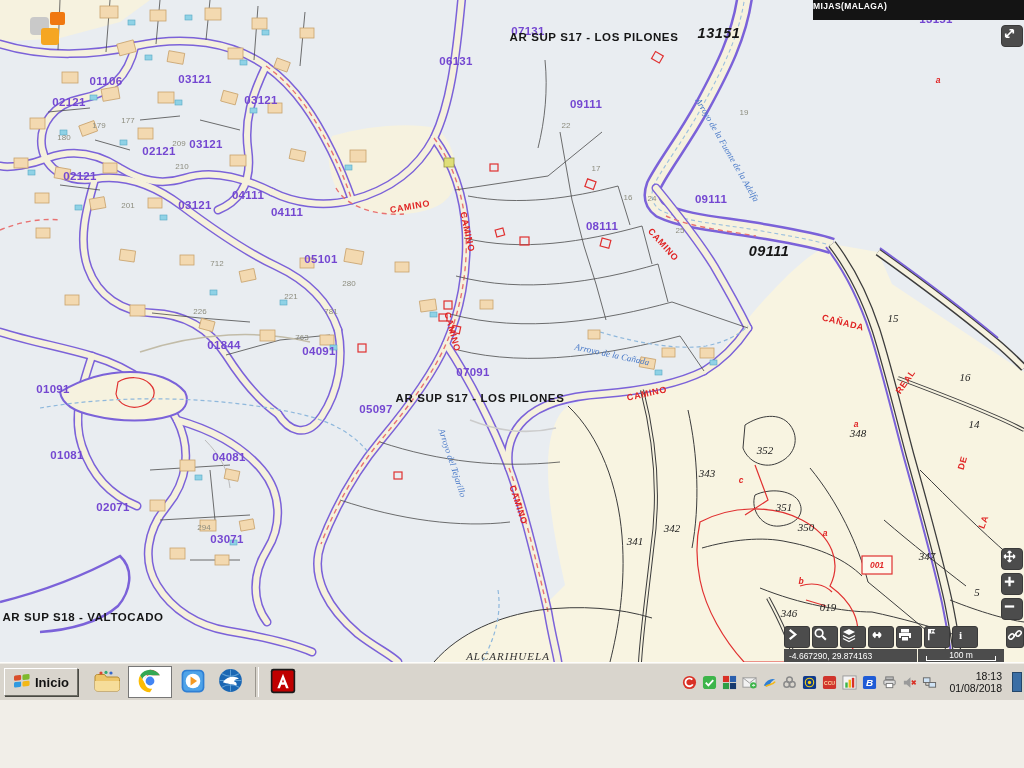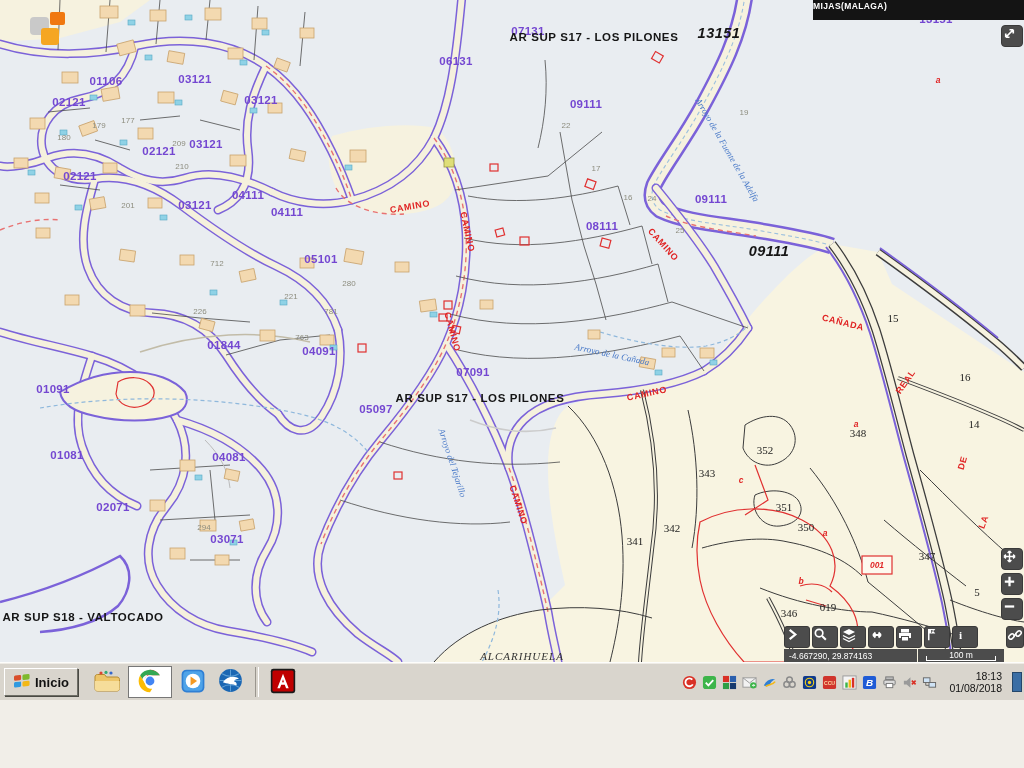--- a/index.html
+++ b/index.html
@@ -7,21 +7,21 @@
     font-family:"Liberation Sans",sans-serif;background:#e9edf1;}
   
   #map{position:absolute;left:0;top:0;width:1024px;height:662px;overflow:hidden;background:#e9edf1;}
   #map svg{position:absolute;left:0;top:0;}
   #labels{position:absolute;left:0;top:0;width:100%;height:100%;pointer-events:none;}
   .lbl{position:absolute;white-space:nowrap;transform:translate(-50%,-50%);line-height:1;}
   .zone{color:#7447d1;font-weight:bold;font-size:11.5px;letter-spacing:.3px;}
   .blk{color:#151515;font-weight:bold;font-size:11.5px;letter-spacing:.6px;}
   .blk-it{color:#151515;font-weight:bold;font-style:italic;font-size:14.5px;letter-spacing:.5px;}
   .blk-it-sm{color:#333;font-style:italic;font-size:11px;font-family:"Liberation Serif",serif;letter-spacing:1px;}
-  .rural{color:#1d1d1d;font-size:11px;font-family:"Liberation Serif",serif;}
+  .rural{color:#1d1d1d;font-style:italic;font-size:11px;font-family:"Liberation Serif",serif;}
   .gray{color:#8d8d7f;font-size:8px;}
   .red-s{color:#e02424;font-weight:bold;font-size:9px;letter-spacing:.7px;}
   .red-l{color:#e02424;font-weight:bold;font-style:italic;font-size:8.5px;}
   .stream{color:#4a7ac8;font-style:italic;font-size:9px;font-family:"Liberation Serif",serif;}
   
   #titlebar{position:absolute;left:813px;top:0;width:211px;height:20px;background:#141414;
     color:#fff;font-size:8.5px;font-weight:bold;line-height:12px;box-sizing:border-box;letter-spacing:.4px;}
   
   .mapbtn{position:absolute;width:22px;height:22px;background:#4c4c4c;border:1px solid #3a3a3a;
     border-radius:4px;display:flex;align-items:center;justify-content:center;box-sizing:border-box;padding:0;cursor:pointer;}
@@ -312,21 +312,21 @@
         <div class="lbl zone" style="left: 67px; top: 456px;">01081</div>
         <div class="lbl zone" style="left: 229px; top: 458px;">04081</div>
         <div class="lbl zone" style="left: 113px; top: 508px;">02071</div>
         <div class="lbl zone" style="left: 227px; top: 540px;">03071</div>
         <div class="lbl zone" style="left: 936px; top: 20px;">13151</div>
         <div class="lbl blk" style="left: 594px; top: 38px;">AR SUP S17 - LOS PILONES</div>
         <div class="lbl blk" style="left: 480px; top: 399px;">AR SUP S17 - LOS PILONES</div>
         <div class="lbl blk" style="left: 83px; top: 618px;">AR SUP S18 - VALTOCADO</div>
         <div class="lbl blk-it" style="left: 719px; top: 33px;">13151</div>
         <div class="lbl blk-it" style="left: 769px; top: 251px;">09111</div>
-        <div class="lbl blk-it-sm" style="left: 522px; top: 656px;">ALCARIHUELA</div>
+        <div class="lbl blk-it-sm" style="left: 508px; top: 656px;">ALCARIHUELA</div>
         <div class="lbl rural" style="left: 588px; top: 541px; margin-left: 47px;">341</div>
         <div class="lbl rural" style="left: 672px; top: 528px;">342</div>
         <div class="lbl rural" style="left: 707px; top: 473px;">343</div>
         <div class="lbl rural" style="left: 765px; top: 450px;">352</div>
         <div class="lbl rural" style="left: 784px; top: 507px;">351</div>
         <div class="lbl rural" style="left: 806px; top: 527px;">350</div>
         <div class="lbl rural" style="left: 858px; top: 433px;">348</div>
         <div class="lbl rural" style="left: 927px; top: 556px;">347</div>
         <div class="lbl rural" style="left: 789px; top: 613px;">346</div>
         <div class="lbl rural" style="left: 828px; top: 607px;">019</div>

